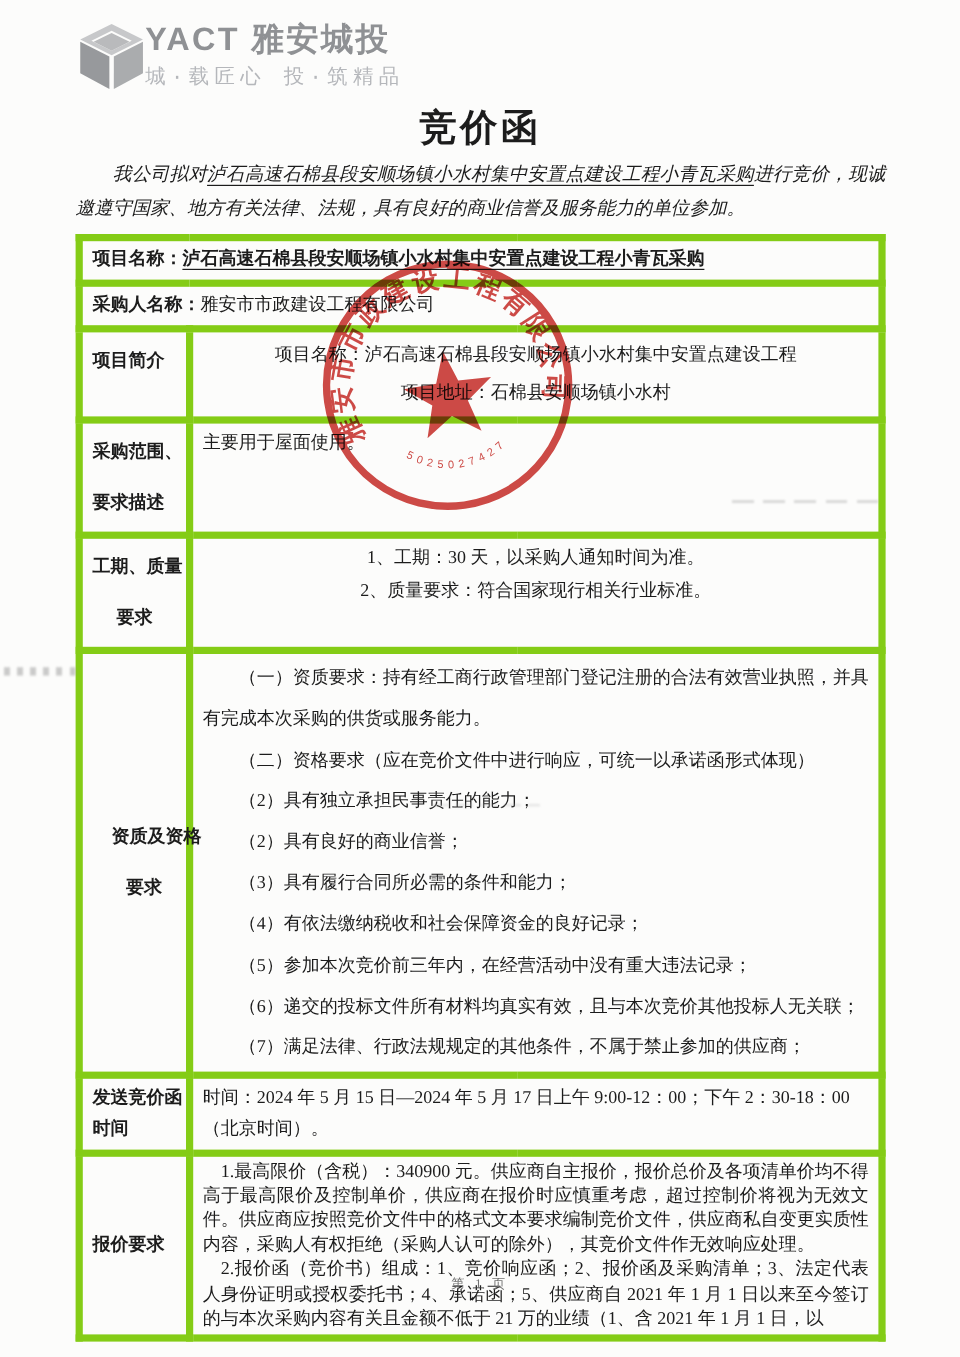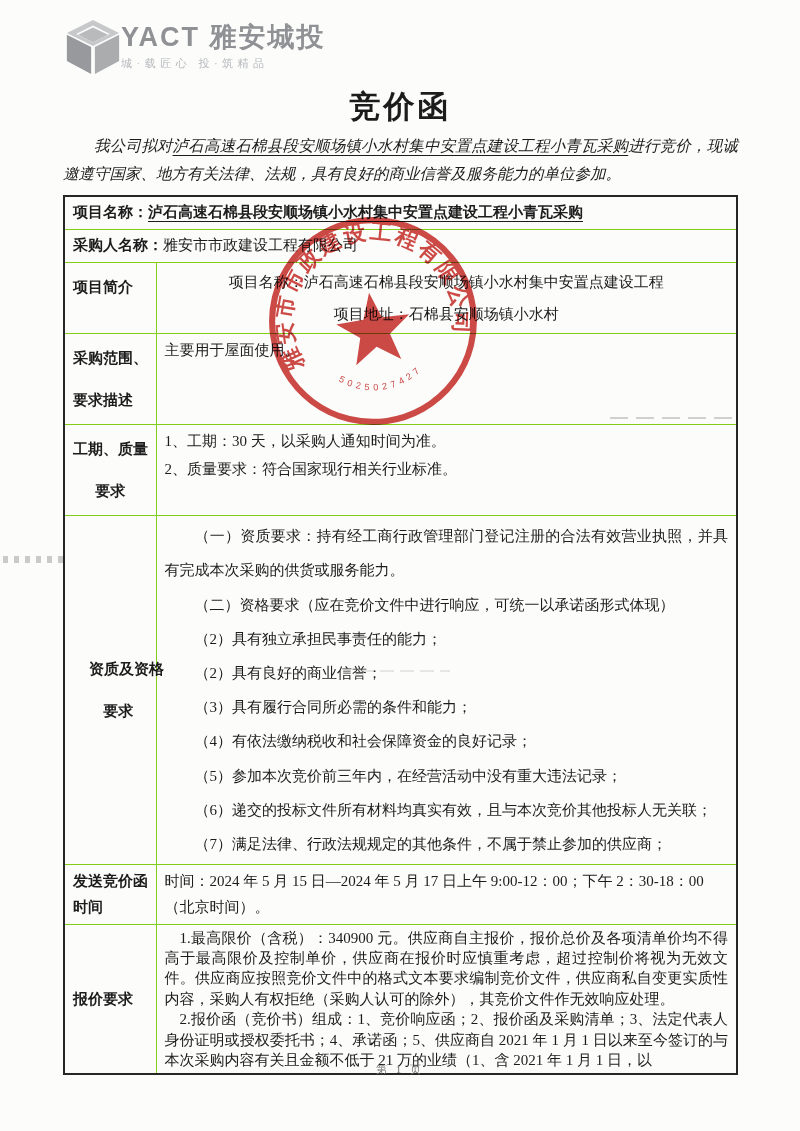--- a/index.html
+++ b/index.html
@@ -14,43 +14,43 @@
   .page{padding:16px 62px 0 63px;}
 
   
   .logo-row{display:flex;align-items:center;height:62px;margin-left:2px;}
   .cube{width:56px;height:58px;flex:0 0 auto;}
   .brand{
     font-family:"Liberation Sans", sans-serif;
     font-weight:bold;font-size:27px;color:#8f9194;letter-spacing:2px;line-height:1.1;
   }
   .tagline{
-    font-family:Liberation Serif, serif;
-    font-size:11px;color:#b5b7bb;letter-spacing:4.5px;margin-top:3px;
+    font-family:Liberation Mono, monospace;
+    font-size:17px;color:#b5b7bb;letter-spacing:4.5px;margin-top:3px;
   }
 
   
   .doc-title{
     text-align:center;font-size:31px;font-weight:bold;
     letter-spacing:3px;margin:8px 0 4px 0;
   }
   .intro{
     font-size:15.5px;line-height:1.8;text-align:justify;
     text-indent:2em;margin:4px 0 7px 0;font-style:italic;
   }
   .u{ text-decoration:underline;text-underline-offset:4px;}
   .b{ font-weight:bold;}
 
   
   table.main{
     width:675px;border-collapse:collapse;table-layout:fixed;
     border:2px solid #262626;
   }
   table.main td{
-    border:1px solid #84cc16;
+    border:6px solid #84cc16;
     padding:3px 8px;
     font-size:15px;
     vertical-align:top;
     text-align:left;
     word-break:break-all;
   }
   .lbl{font-weight:bold;line-height:2.8;padding-top:5px;}
   .lbl div{white-space:nowrap;}
   .c2 div:nth-child(2){text-align:center;}
   .lbl-tight{line-height:1.75;font-family:Liberation Serif, serif;}
@@ -58,21 +58,21 @@
 
   .row-one td{height:26px;line-height:1.7;}
   .cell-contact-name{padding-top:9px;height:64px;}
   .cell-contact-lbl{font-weight:bold;padding-top:9px;}
   .cell-contact-phone{padding-top:9px;font-family:"Liberation Serif",serif;}
 
   .cell-summary{padding-top:8px;height:48px;}
   .cell-summary div{line-height:2.15;text-align:center;}
   .cell-scope{padding-top:8px;height:62px;line-height:1.8;}
   .cell-schedule{padding-top:8px;height:52px;}
-  .cell-schedule div{line-height:1.85;}
+  .cell-schedule div{line-height:1.85;text-align:center;}
 
   .cell-qual{padding:2px 10px 2px 8px;}
   .cell-qual p{margin:0;text-indent:2em;line-height:2.28;text-align:justify;}
 
   .cell-time{height:42px;padding-top:6px;line-height:1.75;}
 
   .cell-quote{padding:5px 8px;height:128px;}
   .cell-quote p{margin:0;line-height:1.36;text-indent:1em;text-align:justify;}
 
   .footer{

